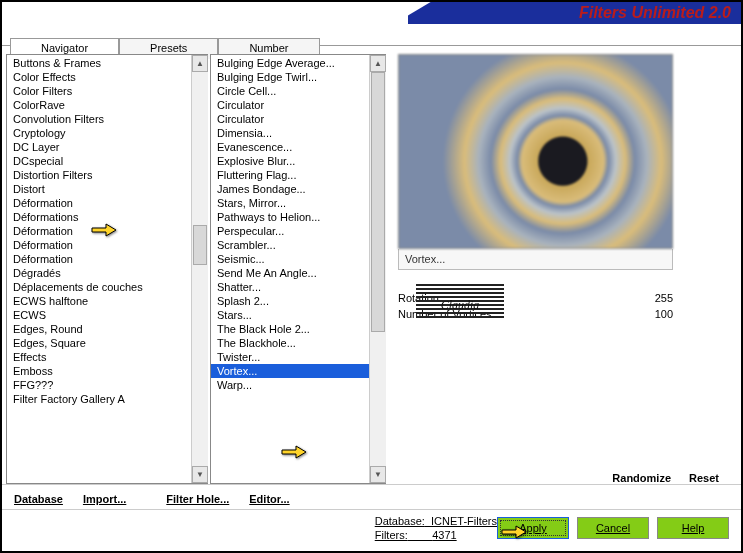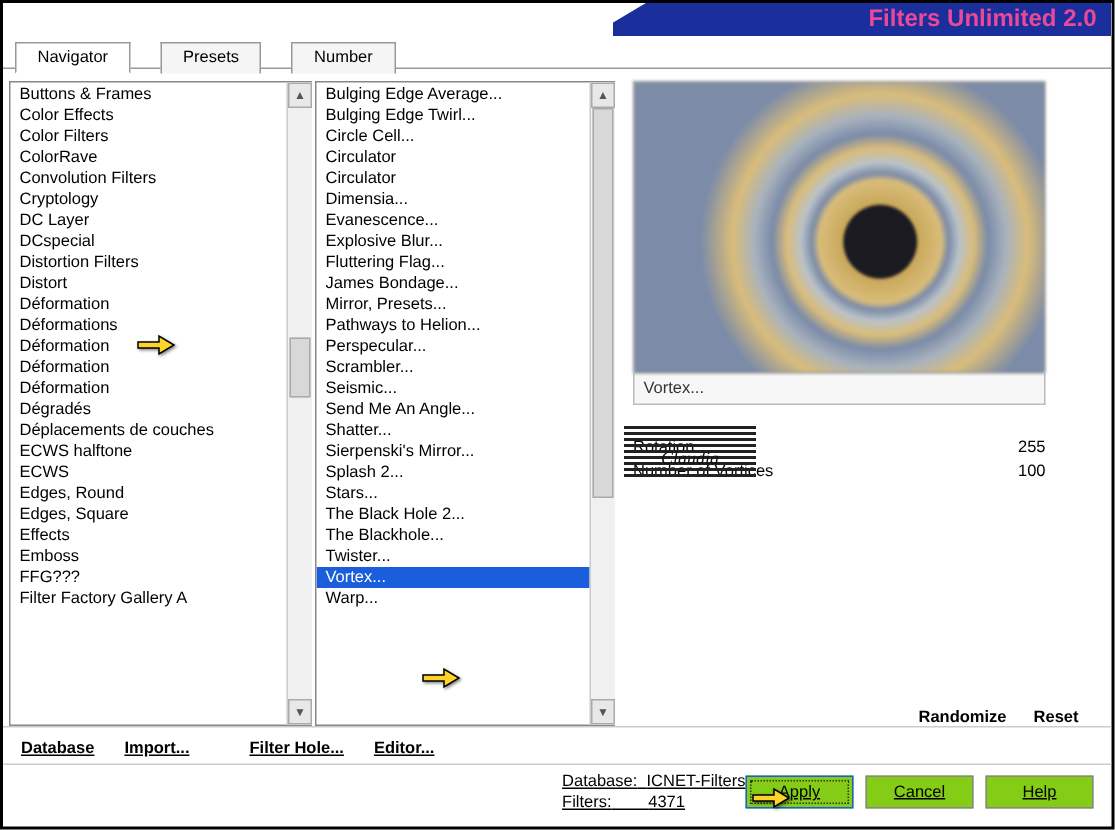--- a/index.html
+++ b/index.html
@@ -1,25 +1,25 @@
 <!DOCTYPE html>
 <html><head>
 <meta charset="utf-8">
 <style>
 * { margin: 0; padding: 0; box-sizing: border-box; }
 body { font-family: Tahoma, Arial, sans-serif; font-size: 11px; background: #fff; width: 743px; height: 553px; border: 2px solid #000; overflow: hidden; }
 .title-bar { height: 22px; background: #fff; position: relative; display: flex; justify-content: flex-end; align-items: center; padding-right: 10px; }
 .title-bar .stripe { position: absolute; top: 0; left: 0; right: 0; height: 22px; background: linear-gradient(90deg, #fff 0%, #fff 55%, #1a2e9c 55%, #1a2e9c 100%); clip-path: polygon(58% 0, 100% 0, 100% 100%, 53% 100%); }
-.title-text { position: relative; z-index: 1; font-weight: bold; color: #ec4899; font-size: 16px; }
+.title-text { position: relative; z-index: 1; font-style: italic; font-weight: bold; color: #b91c1c; font-size: 16px; }
 .tabs { display: flex; border-bottom: 1px solid #999; padding-left: 8px; height: 22px; }
-.tab { padding: 3px 14px; border: 1px solid #999; border-bottom: none; background: #f5f5f5; margin-right: 20px; cursor: pointer; position: relative; top: 4px; }
+.tab { padding: 3px 30px; border: 1px solid #999; border-bottom: none; background: #f5f5f5; margin-right: 0; cursor: pointer; position: relative; top: 14px; }
 .tab.active { background: #fff; border-bottom: 1px solid #fff; font-weight: normal; }
 .main { display: flex; height: 438px; padding: 8px 0 0 4px; gap: 2px; }
 .listpanel { width: 202px; display: flex; flex-direction: column; }
-.listpanel.narrow { width: 200px; }
+.listpanel.narrow { width: 176px; }
 .listbox { flex: 1; border: 1px solid #888; border-right: none; overflow: hidden; position: relative; background: #fff; }
 .listbox ul { list-style: none; padding: 1px 0; }
 .listbox li { padding: 1px 6px; white-space: nowrap; cursor: pointer; overflow: hidden; position: relative; }
 .listbox li.selected { background: #1a5edb; color: #fff; }
 .scrollbar { position: absolute; right: 0; top: 0; bottom: 0; width: 17px; background: #f0f0f0; border-left: 1px solid #ccc; }
 .sb-btn { height: 17px; background: #e8e8e8; border: 1px solid #aaa; display: flex; align-items: center; justify-content: center; font-size: 8px; color: #555; }
 .sb-thumb { position: absolute; left: 1px; right: 1px; background: #d8d8d8; border: 1px solid #aaa; }
 .right { flex: 1; padding: 0 10px; display: flex; flex-direction: column; }
 .preview { width: 275px; height: 195px; border: 1px solid #888; background: radial-gradient(ellipse 120px 120px at 60% 55%, #1a1a20 0%, #1a1a20 20%, #c9a85a 21%, #d9bc7a 34%, #7b8ba8 38%, #bac2c8 44%, #d9bc7a 52%, #7b8ba8 60%, #a8b2bd 70%, #d9bc7a 82%, #7b8ba8 100%); filter: blur(1px); }
 .filter-name { padding: 4px 6px; color: #333; border: 1px solid #bbb; border-top: none; background: #f7f7f7; width: 275px; }
@@ -98,28 +98,27 @@
           <li>Bulging Edge Average...</li>
           <li>Bulging Edge Twirl...</li>
           <li>Circle Cell...</li>
           <li>Circulator</li>
           <li>Circulator</li>
           <li>Dimensia...</li>
           <li>Evanescence...</li>
           <li>Explosive Blur...</li>
           <li>Fluttering Flag...</li>
           <li>James Bondage...</li>
-          <li>Mirror, Presets...</li>
+          <li>Stars, Mirror...</li>
           <li>Pathways to Helion...</li>
           <li>Perspecular...</li>
           <li>Scrambler...</li>
           <li>Seismic...</li>
           <li>Send Me An Angle...</li>
           <li>Shatter...</li>
-          <li>Sierpenski's Mirror...</li>
           <li>Splash 2...</li>
           <li>Stars...</li>
           <li>The Black Hole 2...</li>
           <li>The Blackhole...</li>
           <li>Twister...</li>
           <li class="selected">Vortex...</li>
           <li>Warp...</li>
         </ul>
       <div class="scrollbar">
         <div class="sb-btn">▲</div>

